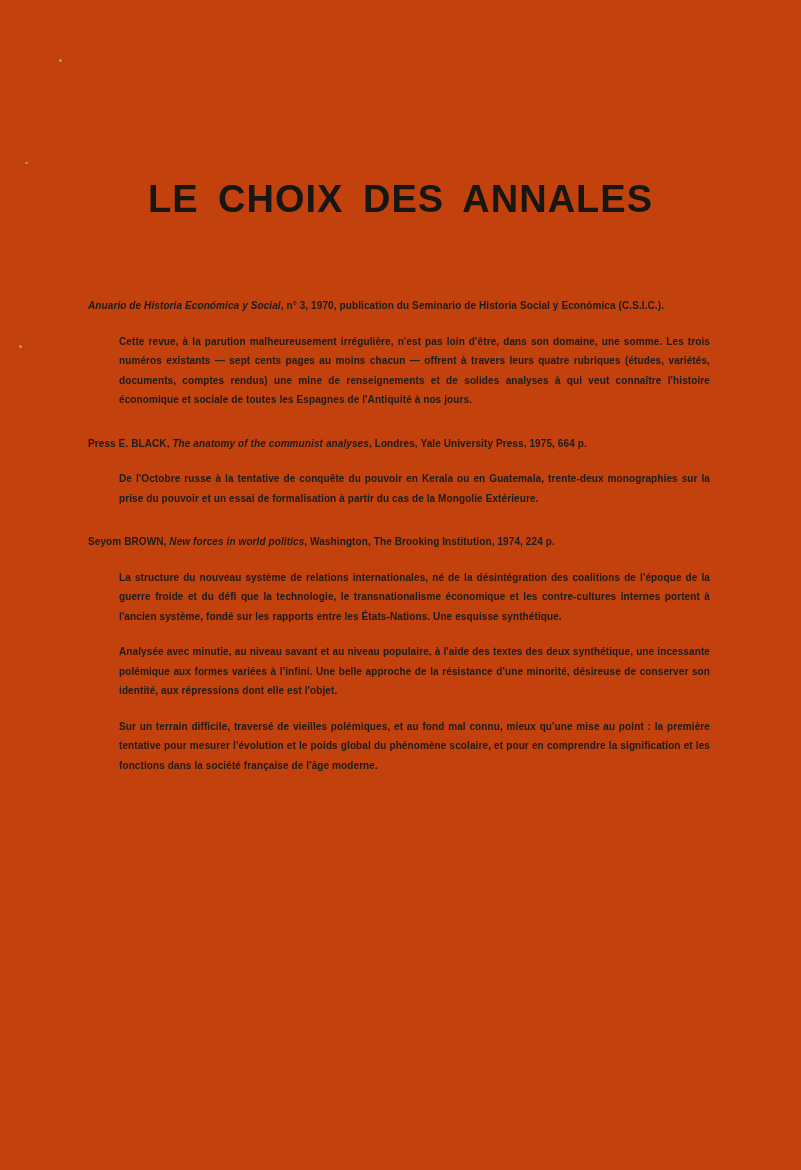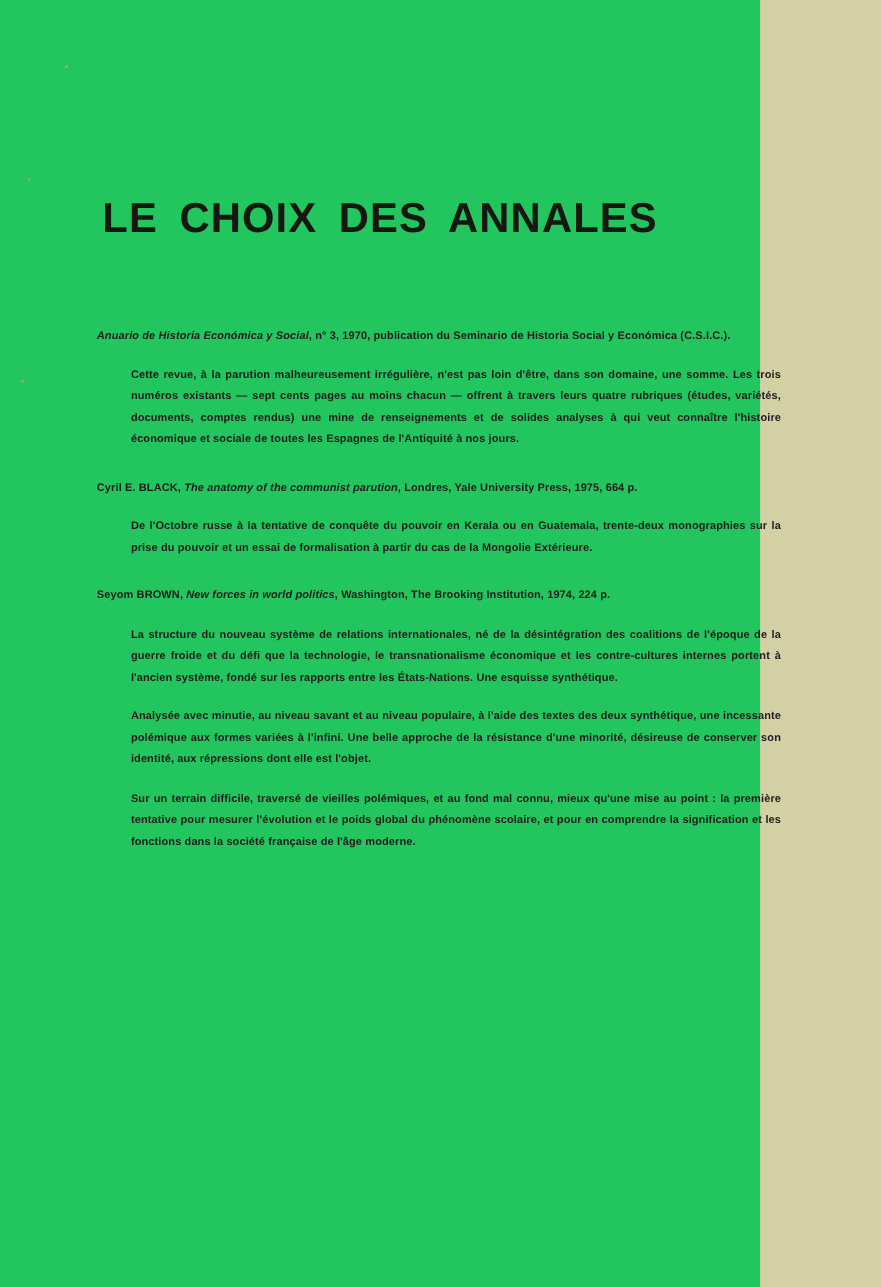--- a/index.html
+++ b/index.html
@@ -9,23 +9,23 @@
   body {
     width: 801px;
     height: 1170px;
     background: #d4d0a5;
     overflow: hidden;
     font-family: "Liberation Sans", "DejaVu Sans", sans-serif;
     color: #1c1c1a;
   }
   .page {
     position: relative;
-    width: 691px;
+    width: 801px;
     height: 1170px;
-    background: #22c55e;
+    background: #c2410c;
   }
   .page-title {
     margin: 0;
     padding-top: 176px;
     text-align: center;
     font-size: 38px;
     line-height: 46px;
     font-weight: bold;
     letter-spacing: 1px;
     word-spacing: 8px;
@@ -78,21 +78,21 @@
   <h1 class="page-title">LE CHOIX DES ANNALES</h1>
 
   <div class="content">
 
     <div>
       <p class="citation first"><span></span><span class="it">Anuario de Historia Económica y Social</span><span>, n° 3, 1970, publication du Seminario de Historia Social y Económica (C.S.I.C.).</span></p>
       <p class="annotation">Cette revue, à la parution malheureusement irrégulière, n'est pas loin d'être, dans son domaine, une somme. Les trois numéros existants — sept cents pages au moins chacun — offrent à travers leurs quatre rubriques (études, variétés, documents, comptes rendus) une mine de renseignements et de solides analyses à qui veut connaître l'histoire économique et sociale de toutes les Espagnes de l'Antiquité à nos jours.</p>
     </div>
 
     <div>
-      <p class="citation"><span>Cyril E. BLACK, </span><span class="it">The anatomy of the communist parution</span><span>, Londres, Yale University Press, 1975, 664 p.</span></p>
+      <p class="citation"><span>Press E. BLACK, </span><span class="it">The anatomy of the communist analyses</span><span>, Londres, Yale University Press, 1975, 664 p.</span></p>
       <p class="annotation">De l'Octobre russe à la tentative de conquête du pouvoir en Kerala ou en Guatemala, trente-deux monographies sur la prise du pouvoir et un essai de formalisation à partir du cas de la Mongolie Extérieure.</p>
     </div>
 
     <div>
       <p class="citation"><span>Seyom BROWN, </span><span class="it">New forces in world politics</span><span>, Washington, The Brooking Institution, 1974, 224 p.</span></p>
       <p class="annotation">La structure du nouveau système de relations internationales, né de la désintégration des coalitions de l'époque de la guerre froide et du défi que la technologie, le transnationalisme économique et les contre-cultures internes portent à l'ancien système, fondé sur les rapports entre les États-Nations. Une esquisse synthétique.</p>
     </div>
 
     <div>
       <p class="annotation">Analysée avec minutie, au niveau savant et au niveau populaire, à l'aide des textes des deux synthétique, une incessante polémique aux formes variées à l'infini. Une belle approche de la résistance d'une minorité, désireuse de conserver son identité, aux répressions dont elle est l'objet.</p>

